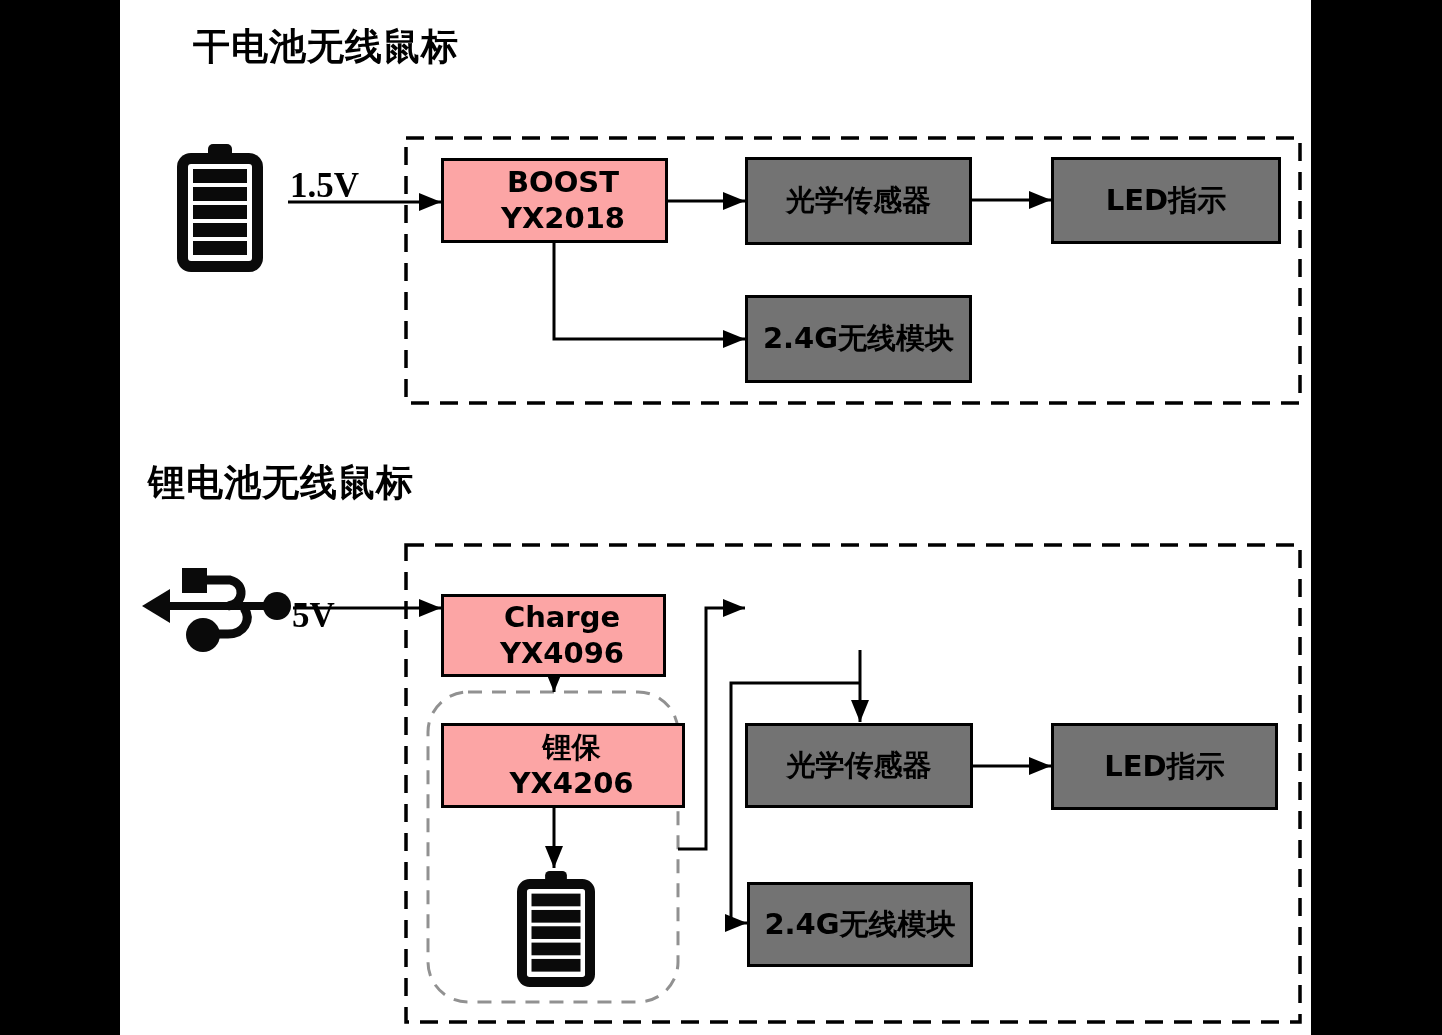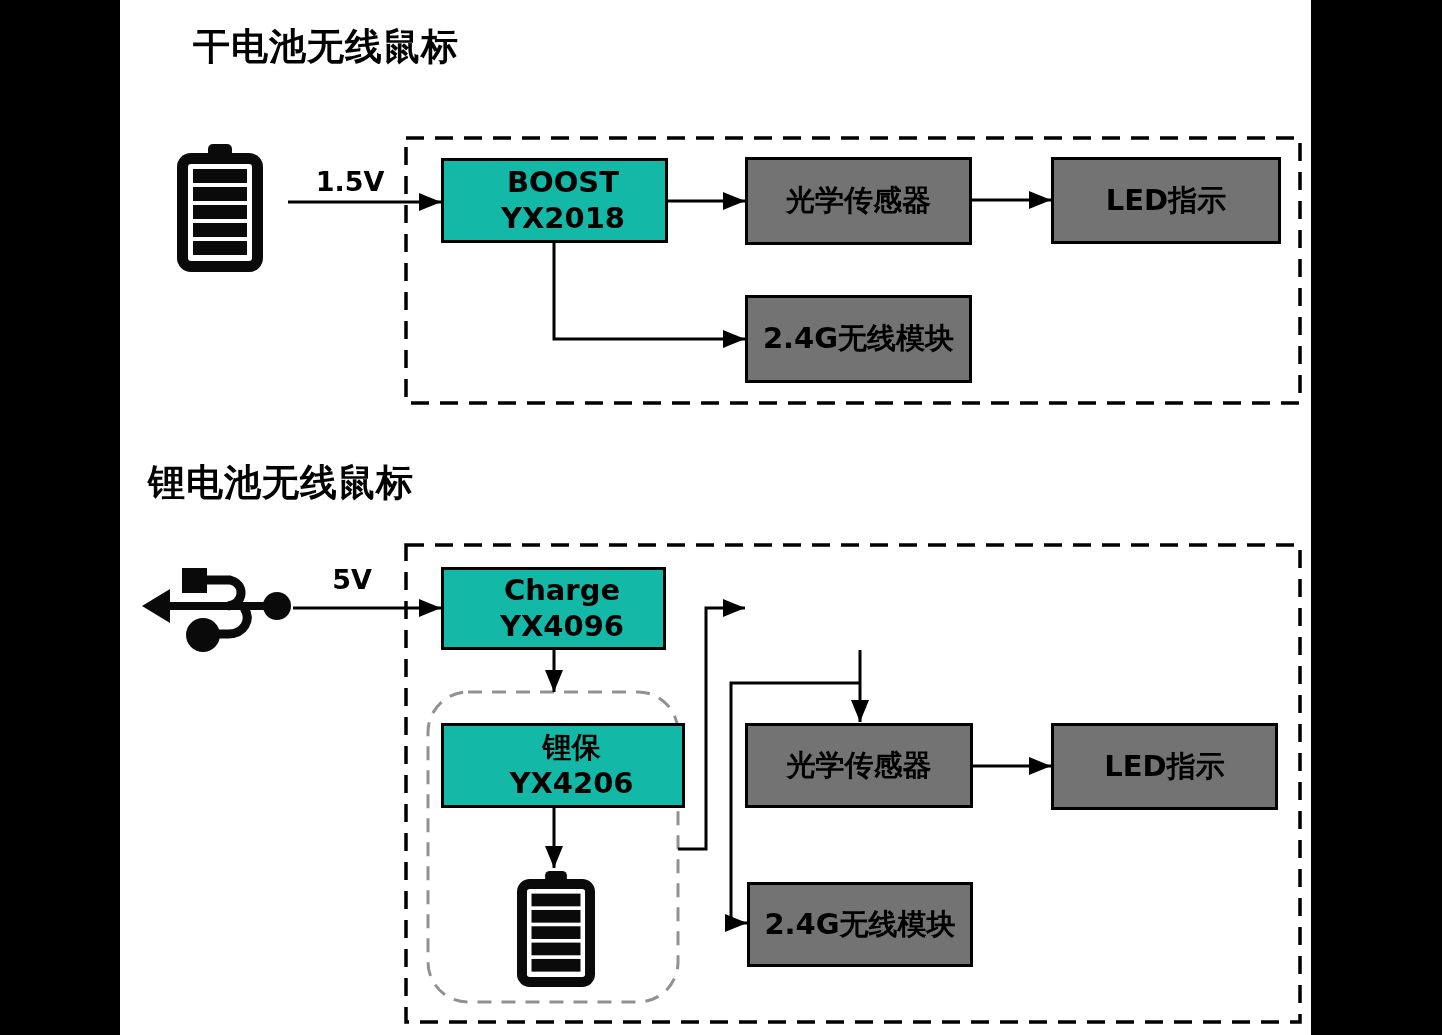--- a/index.html
+++ b/index.html
@@ -12,23 +12,23 @@
   .sidebar.right{left:1311px;width:131px;}
   .title{
     position:absolute;font-weight:700;font-size:37px;color:#000;letter-spacing:1px;white-space:nowrap;
   }
   .wires{position:absolute;left:0;top:0;width:1442px;height:1035px;}
   .node{
     position:absolute;display:flex;flex-direction:column;align-items:center;justify-content:center;
     background:#737373;border:3px solid #000;box-sizing:border-box;
     font-weight:700;font-size:29px;color:#000;line-height:1.22;text-align:center;white-space:nowrap;
   }
-  .node.green{background:#14b8a6;padding-left:17px;}
+  .node.green{background:#fca5a5;padding-left:17px;}
   .vlabel{
-    position:absolute;width:120px;text-align:center;font-weight:700;font-size:27px;color:#000;
+    position:absolute;width:120px;font-weight:700;font-size:35px;color:#000;font-family:Liberation Serif, serif;
   }
   .icon-wrap{position:absolute;}
 </style>
 </head>
 <body>
 
 <div class="canvas">
 
   <div class="sidebar left"></div>
   <div class="sidebar right"></div>
@@ -99,23 +99,23 @@
       <polygon points="2,50 30,33 30,67" fill="#0a0a0a"></polygon>
       <rect x="26" y="46" width="104" height="8" fill="#0a0a0a"></rect>
       <circle cx="137" cy="50" r="14" fill="#0a0a0a"></circle>
       <path d="M 88 50 C 104 48 106 28 90 24 L 66 24" fill="none" stroke="#0a0a0a" stroke-width="9"></path>
       <rect x="42" y="12" width="25" height="25" fill="#0a0a0a"></rect>
       <path d="M 104 52 C 112 64 104 78 88 78 L 74 78" fill="none" stroke="#0a0a0a" stroke-width="9"></path>
       <circle cx="63" cy="79" r="17" fill="#0a0a0a"></circle>
     </svg>
   </div>
 
-  <div class="vlabel" style="left:292px;top:564px;">5V</div>
+  <div class="vlabel" style="left:292px;top:596px;">5V</div>
 
-  <div class="node green" style="left:441px;top:567px;width:225px;height:83px;">
+  <div class="node green" style="left:441px;top:594px;width:225px;height:83px;">
     <span>Charge</span>
     <span>YX4096</span>
   </div>
 
 
   <div class="node green" style="left:441px;top:723px;width:244px;height:85px;">
     <span>锂保</span>
     <span>YX4206</span>
   </div>
 

